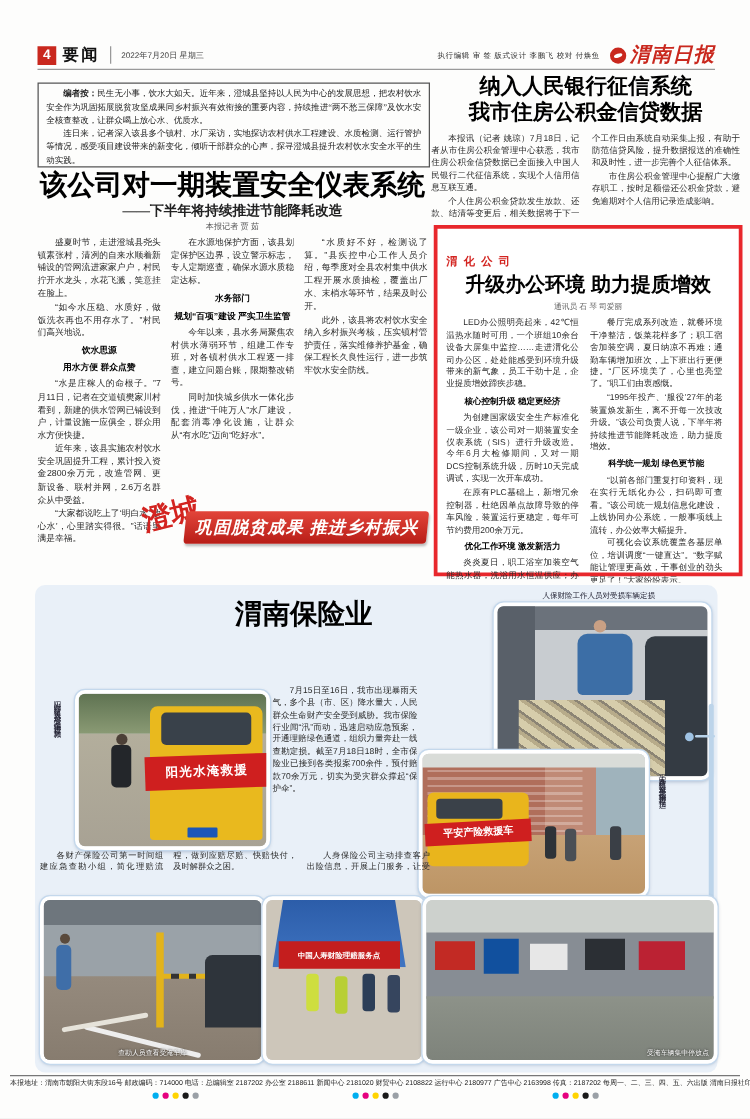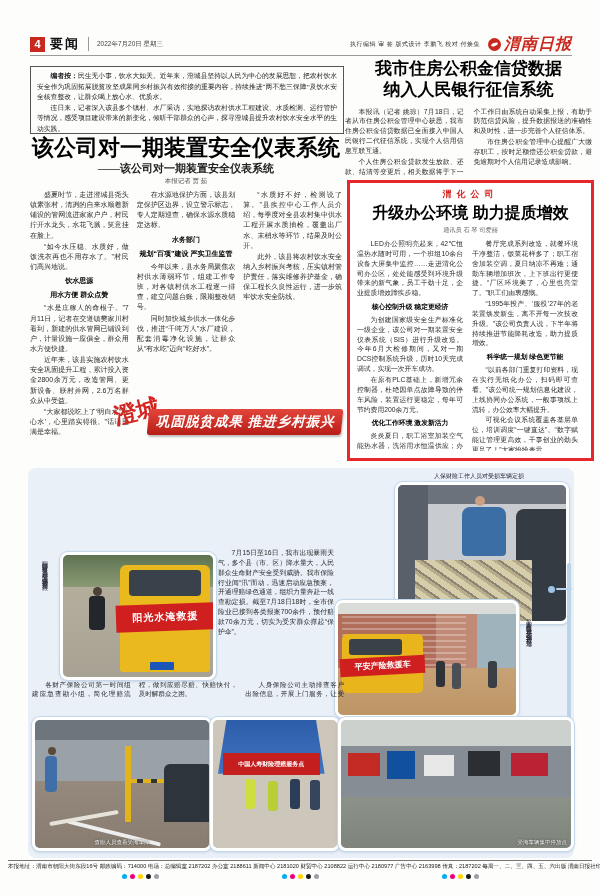--- a/index.html
+++ b/index.html
@@ -48,22 +48,22 @@
           display:flex;align-items:center;justify-content:center;box-shadow:1px 2px 2px rgba(0,0,0,.25);}
   .ribbon span{transform:skewX(6deg);color:#fff;font-weight:900;font-style:italic;font-size:13.5px;letter-spacing:1px;}
   
   .gjj{position:absolute;left:345px;top:58px;width:247px;}
   .gjj-headline{text-align:center;font-size:17px;font-weight:900;line-height:1.25;color:#000;}
   .gjj-body{margin-top:6px;height:72px;column-count:2;column-gap:10px;font-size:6.8px;line-height:1.45;
             text-align:justify;color:#2a2a2a;overflow:hidden;}
   
   .red-box{position:absolute;left:347px;top:180px;width:227px;height:265px;border:3px solid #e8272c;
            background:#fff;padding:5px 7px;}
-  .rb-kicker{text-align:center;font-size:9px;font-weight:bold;color:#d32420;letter-spacing:5px;
-             font-family:"Liberation Serif","DejaVu Serif",serif;}
+  .rb-kicker{text-align:left;font-size:9px;font-weight:bold;color:#d32420;letter-spacing:5px;
+             font-family:"Liberation Serif","DejaVu Serif",serif;margin-top:15px;}
   .rb-headline{text-align:center;font-size:16px;font-weight:900;margin-top:2px;color:#000;white-space:nowrap;}
   .rb-byline{text-align:center;font-size:6.2px;color:#666;margin-top:2px;}
   .rb-cols{display:flex;gap:9px;margin-top:4px;font-size:6.8px;line-height:1.45;text-align:justify;color:#2a2a2a;}
   .rb-col{width:106px;height:212px;overflow:hidden;}
   
   .insurance{position:absolute;left:28px;top:468px;width:546px;height:390px;background:#e9f0f8;border-radius:8px;}
   .ins-h1{position:absolute;left:20px;top:8px;width:390px;text-align:center;font-size:22px;font-weight:900;color:#000;}
   .ins-h2{position:absolute;left:2px;top:38px;width:430px;text-align:center;font-size:25px;font-weight:900;color:#000;white-space:nowrap;}
   .cap-top{position:absolute;left:360px;top:4px;width:182px;text-align:center;font-size:6px;color:#223;}
   .vcap{position:absolute;writing-mode:vertical-rl;font-size:6px;color:#223;letter-spacing:1.5px;}
@@ -172,21 +172,21 @@
         <span class="masthead-text">渭南日报</span>
       </div>
     </div>
   </div>
 
   <div class="ednote">
     <p><span class="lbl">编者按：</span><span>民生无小事，饮水大如天。近年来，澄城县坚持以人民为中心的发展思想，把农村饮水安全作为巩固拓展脱贫攻坚成果同乡村振兴有效衔接的重要内容，持续推进“两不愁三保障”及饮水安全核查整改，让群众喝上放心水、优质水。</span></p>
     <p>连日来，记者深入该县多个镇村、水厂采访，实地探访农村供水工程建设、水质检测、运行管护等情况，感受项目建设带来的新变化，倾听干部群众的心声，探寻澄城县提升农村饮水安全水平的生动实践。</p>
   </div>
   <div class="lead-headline">该公司对一期装置安全仪表系统</div>
-  <div class="lead-subhead">——该公司对一期装置安全仪表系统</div>
+  <div class="lead-subhead">——下半年将持续推进节能降耗改造</div>
   <div class="lead-byline">本报记者 贾 茹</div>
   <div class="lead-cols">
     <div class="lead-col">
         <div class="para">盛夏时节，走进澄城县尧头镇素张村，清冽的自来水顺着新铺设的管网流进家家户户，村民拧开水龙头，水花飞溅，笑意挂在脸上。</div>
         <div class="para">“如今水压稳、水质好，做饭洗衣再也不用存水了。”村民们高兴地说。</div>
         <div class="sub-head">饮水思源</div>
         <div class="sub-head">用水方便 群众点赞</div>
         <div class="para">“水是庄稼人的命根子。”7月11日，记者在交道镇樊家川村看到，新建的供水管网已铺设到户，计量设施一应俱全，群众用水方便快捷。</div>
         <div class="para">近年来，该县实施农村饮水安全巩固提升工程，累计投入资金2800余万元，改造管网、更新设备、联村并网，2.6万名群众从中受益。</div>
         <div class="para">“大家都说吃上了‘明白水’‘放心水’，心里踏实得很。”话语里满是幸福。</div>
@@ -205,22 +205,22 @@
   </div>
   <div class="ribbon-wrap">
     <div class="seal">澄城</div>
     <div class="ribbon">
       <span>巩固脱贫成果 推进乡村振兴</span>
     </div>
   </div>
 
   <div class="gjj">
     <div class="gjj-headline">
+      <div>纳入人民银行征信系统</div>
       <div>我市住房公积金信贷数据</div>
-      <div>纳入人民银行征信系统</div>
     </div>
     <div class="gjj-body">
         <div class="para">本报讯（记者 姚琼）7月18日，记者从市住房公积金管理中心获悉，我市住房公积金信贷数据已全面接入中国人民银行二代征信系统，实现个人信用信息互联互通。</div>
         <div class="para">个人住房公积金贷款发生放款、还款、结清等变更后，相关数据将于下一个工作日由系统自动采集上报，有助于防范信贷风险，提升数据报送的准确性和及时性，进一步完善个人征信体系。</div>
         <div class="para">市住房公积金管理中心提醒广大缴存职工，按时足额偿还公积金贷款，避免逾期对个人信用记录造成影响。</div>
       </div>
   </div>
 
   <div class="red-box">
     <div class="rb-kicker">渭化公司</div>
@@ -239,20 +239,21 @@
           <div class="para">餐厅完成系列改造，就餐环境干净整洁，饭菜花样多了；职工宿舍加装空调，夏日纳凉不再难；通勤车辆增加班次，上下班出行更便捷。“厂区环境美了，心里也亮堂了。”职工们由衷感慨。</div>
           <div class="para">“1995年投产、‘服役’27年的老装置焕发新生，离不开每一次技改升级。”该公司负责人说，下半年将持续推进节能降耗改造，助力提质增效。</div>
           <div class="sub-head">科学统一规划 绿色更节能</div>
           <div class="para">“以前各部门重复打印资料，现在实行无纸化办公，扫码即可查看。”该公司统一规划信息化建设，上线协同办公系统，一般事项线上流转，办公效率大幅提升。</div>
           <div class="para">可视化会议系统覆盖各基层单位，培训调度“一键直达”。“数字赋能让管理更高效，干事创业的劲头更足了！”大家纷纷表示。</div>
         </div>
     </div>
   </div>
 
   <div class="insurance">
+    <div class="ins-h1">渭南保险业</div>
     <div class="cap-top">人保财险工作人员对受损车辆定损</div>
 
     <div class="photo" style="left:367px;top:14px;width:168px;height:136px;">
       <div class="p2-bg"></div>
       <div class="p2-roof"></div>
       <div class="p2-pillar"></div>
       <div class="p2-seat"></div>
       <div class="p2-floor"></div>
       <div class="p2-person"></div>
       <div class="p2-phead"></div>

